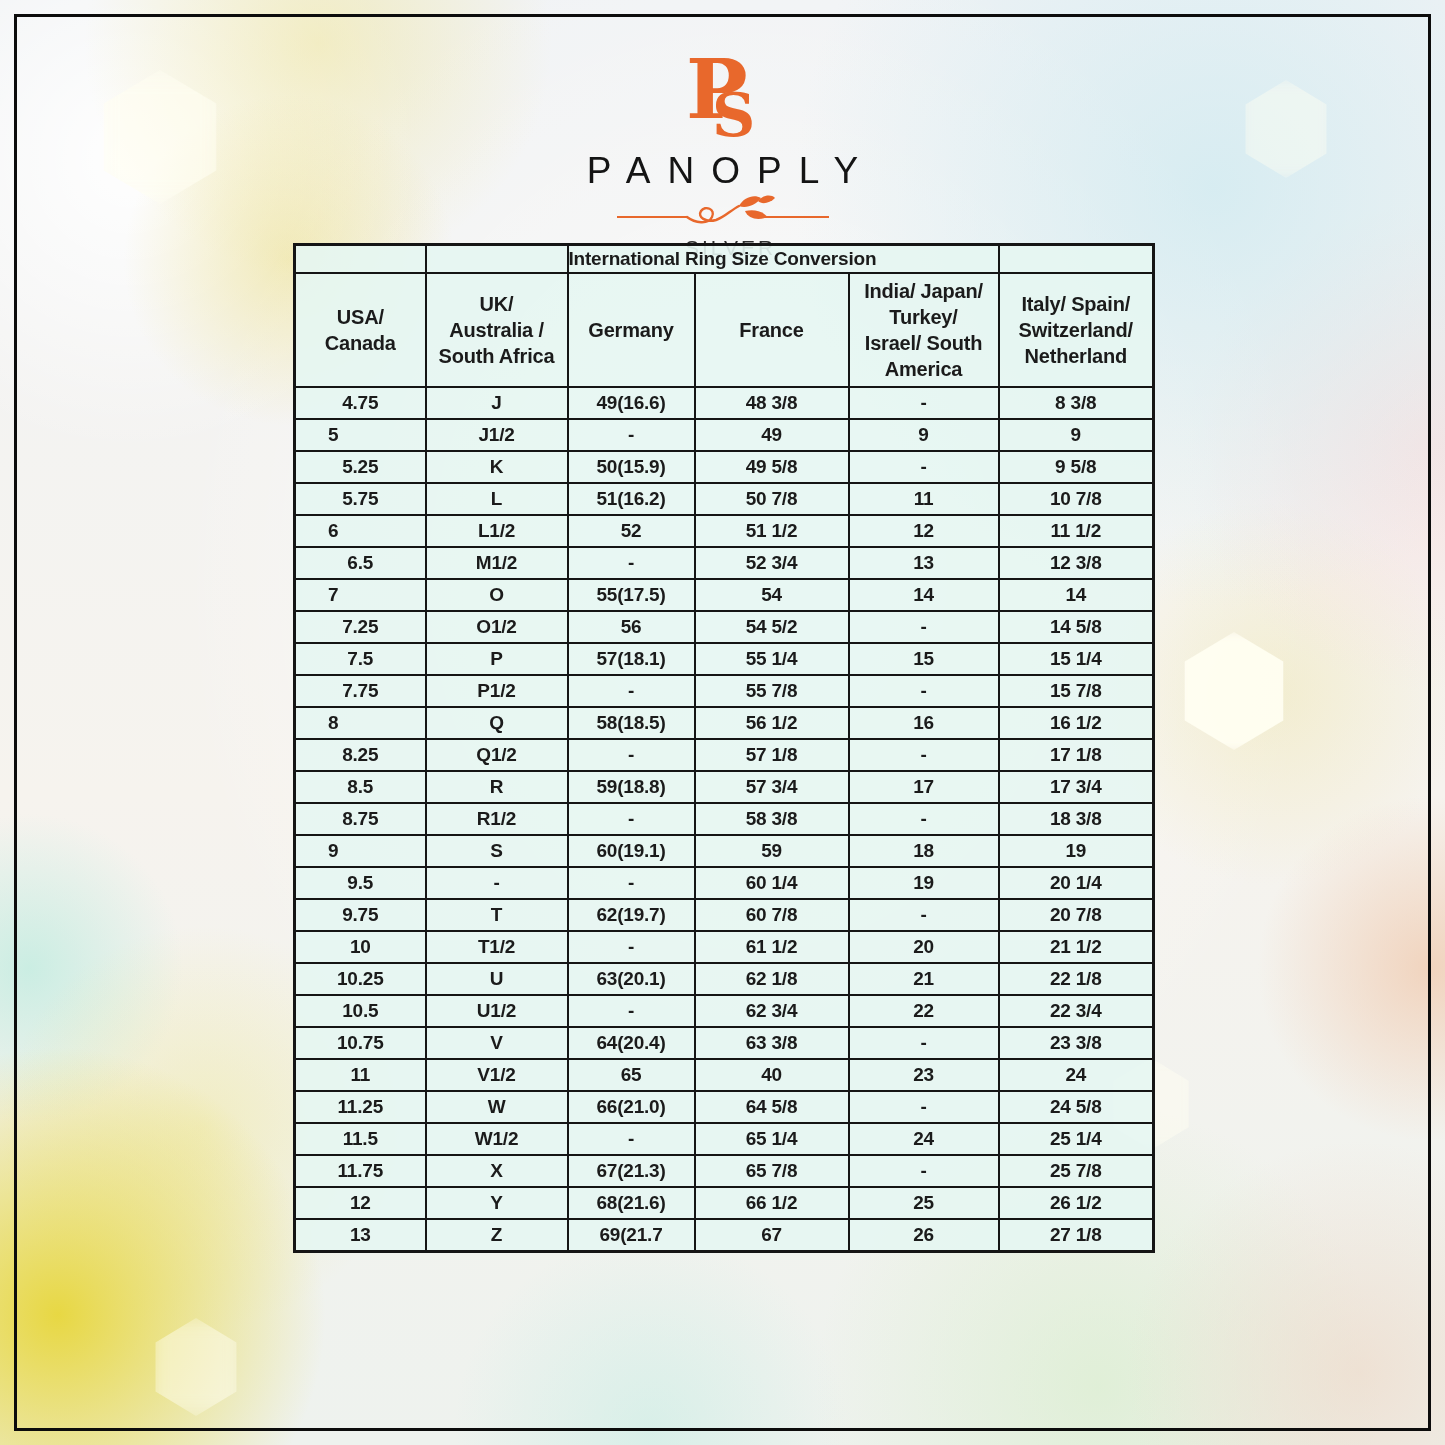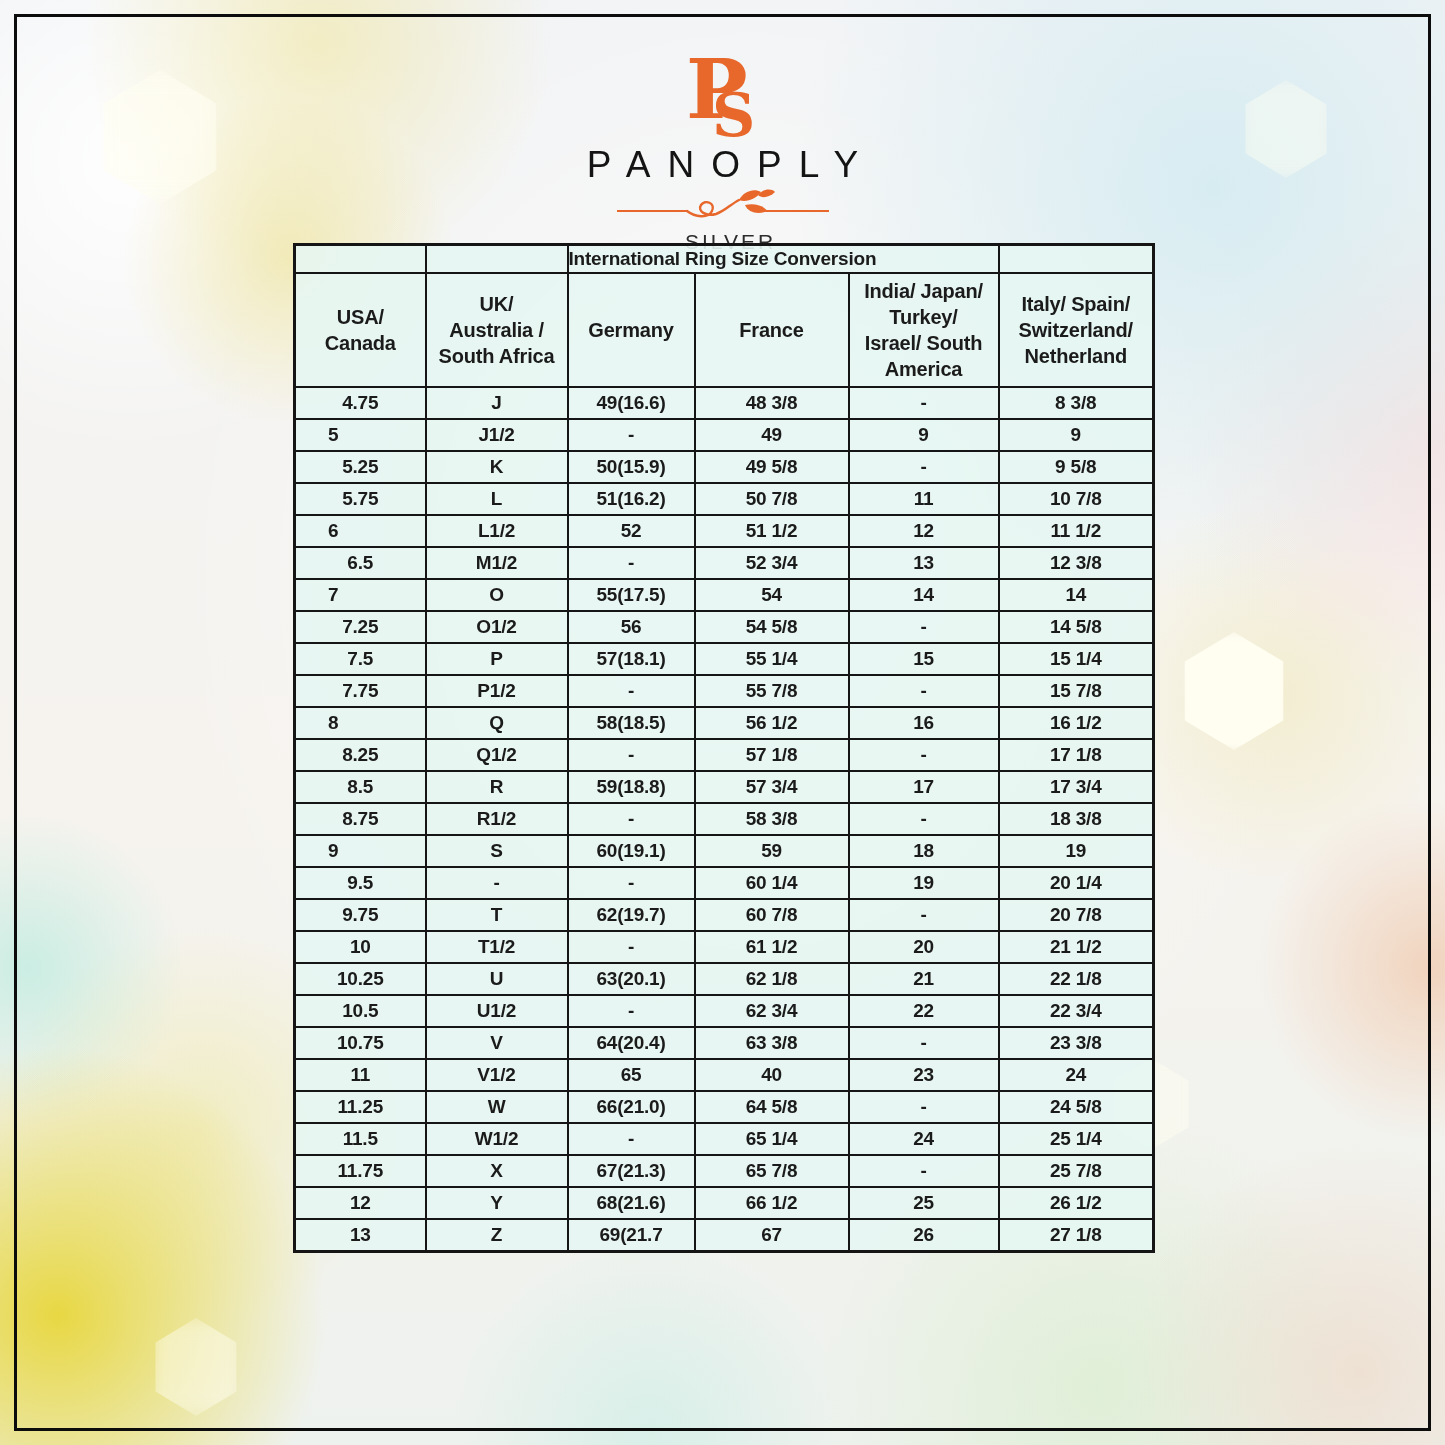--- a/index.html
+++ b/index.html
@@ -44,21 +44,21 @@
     border:3px solid #0c0c0c;
   }
 
   
   .logo-block {
     position:absolute; top:48px; left:0; right:0;
     text-align:center; line-height:0;
   }
   .monogram { display:inline-block; }
   .brand-name {
-    margin-top:6px;
+    margin-top:12px;
     font-size:37px; line-height:38px;
     letter-spacing:17px; padding-left:17px; 
     color:#141414; font-weight:normal;text-align:center;
   }
   .flourish { margin-top:4px; }
   .brand-subtitle {
     margin-top:8px;
     font-size:21px; line-height:24px;
     letter-spacing:3px; padding-left:16px;
     color:#2c2c2c;
@@ -223,21 +223,21 @@
           <td>O</td>
           <td>55(17.5)</td>
           <td>54</td>
           <td>14</td>
           <td>14</td>
         </tr>
         <tr>
           <td>7.25</td>
           <td>O1/2</td>
           <td>56</td>
-          <td>54 5/8</td>
+          <td>54 5/2</td>
           <td>-</td>
           <td>14 5/8</td>
         </tr>
         <tr>
           <td>7.5</td>
           <td>P</td>
           <td>57(18.1)</td>
           <td>55 1/4</td>
           <td>15</td>
           <td>15 1/4</td>

